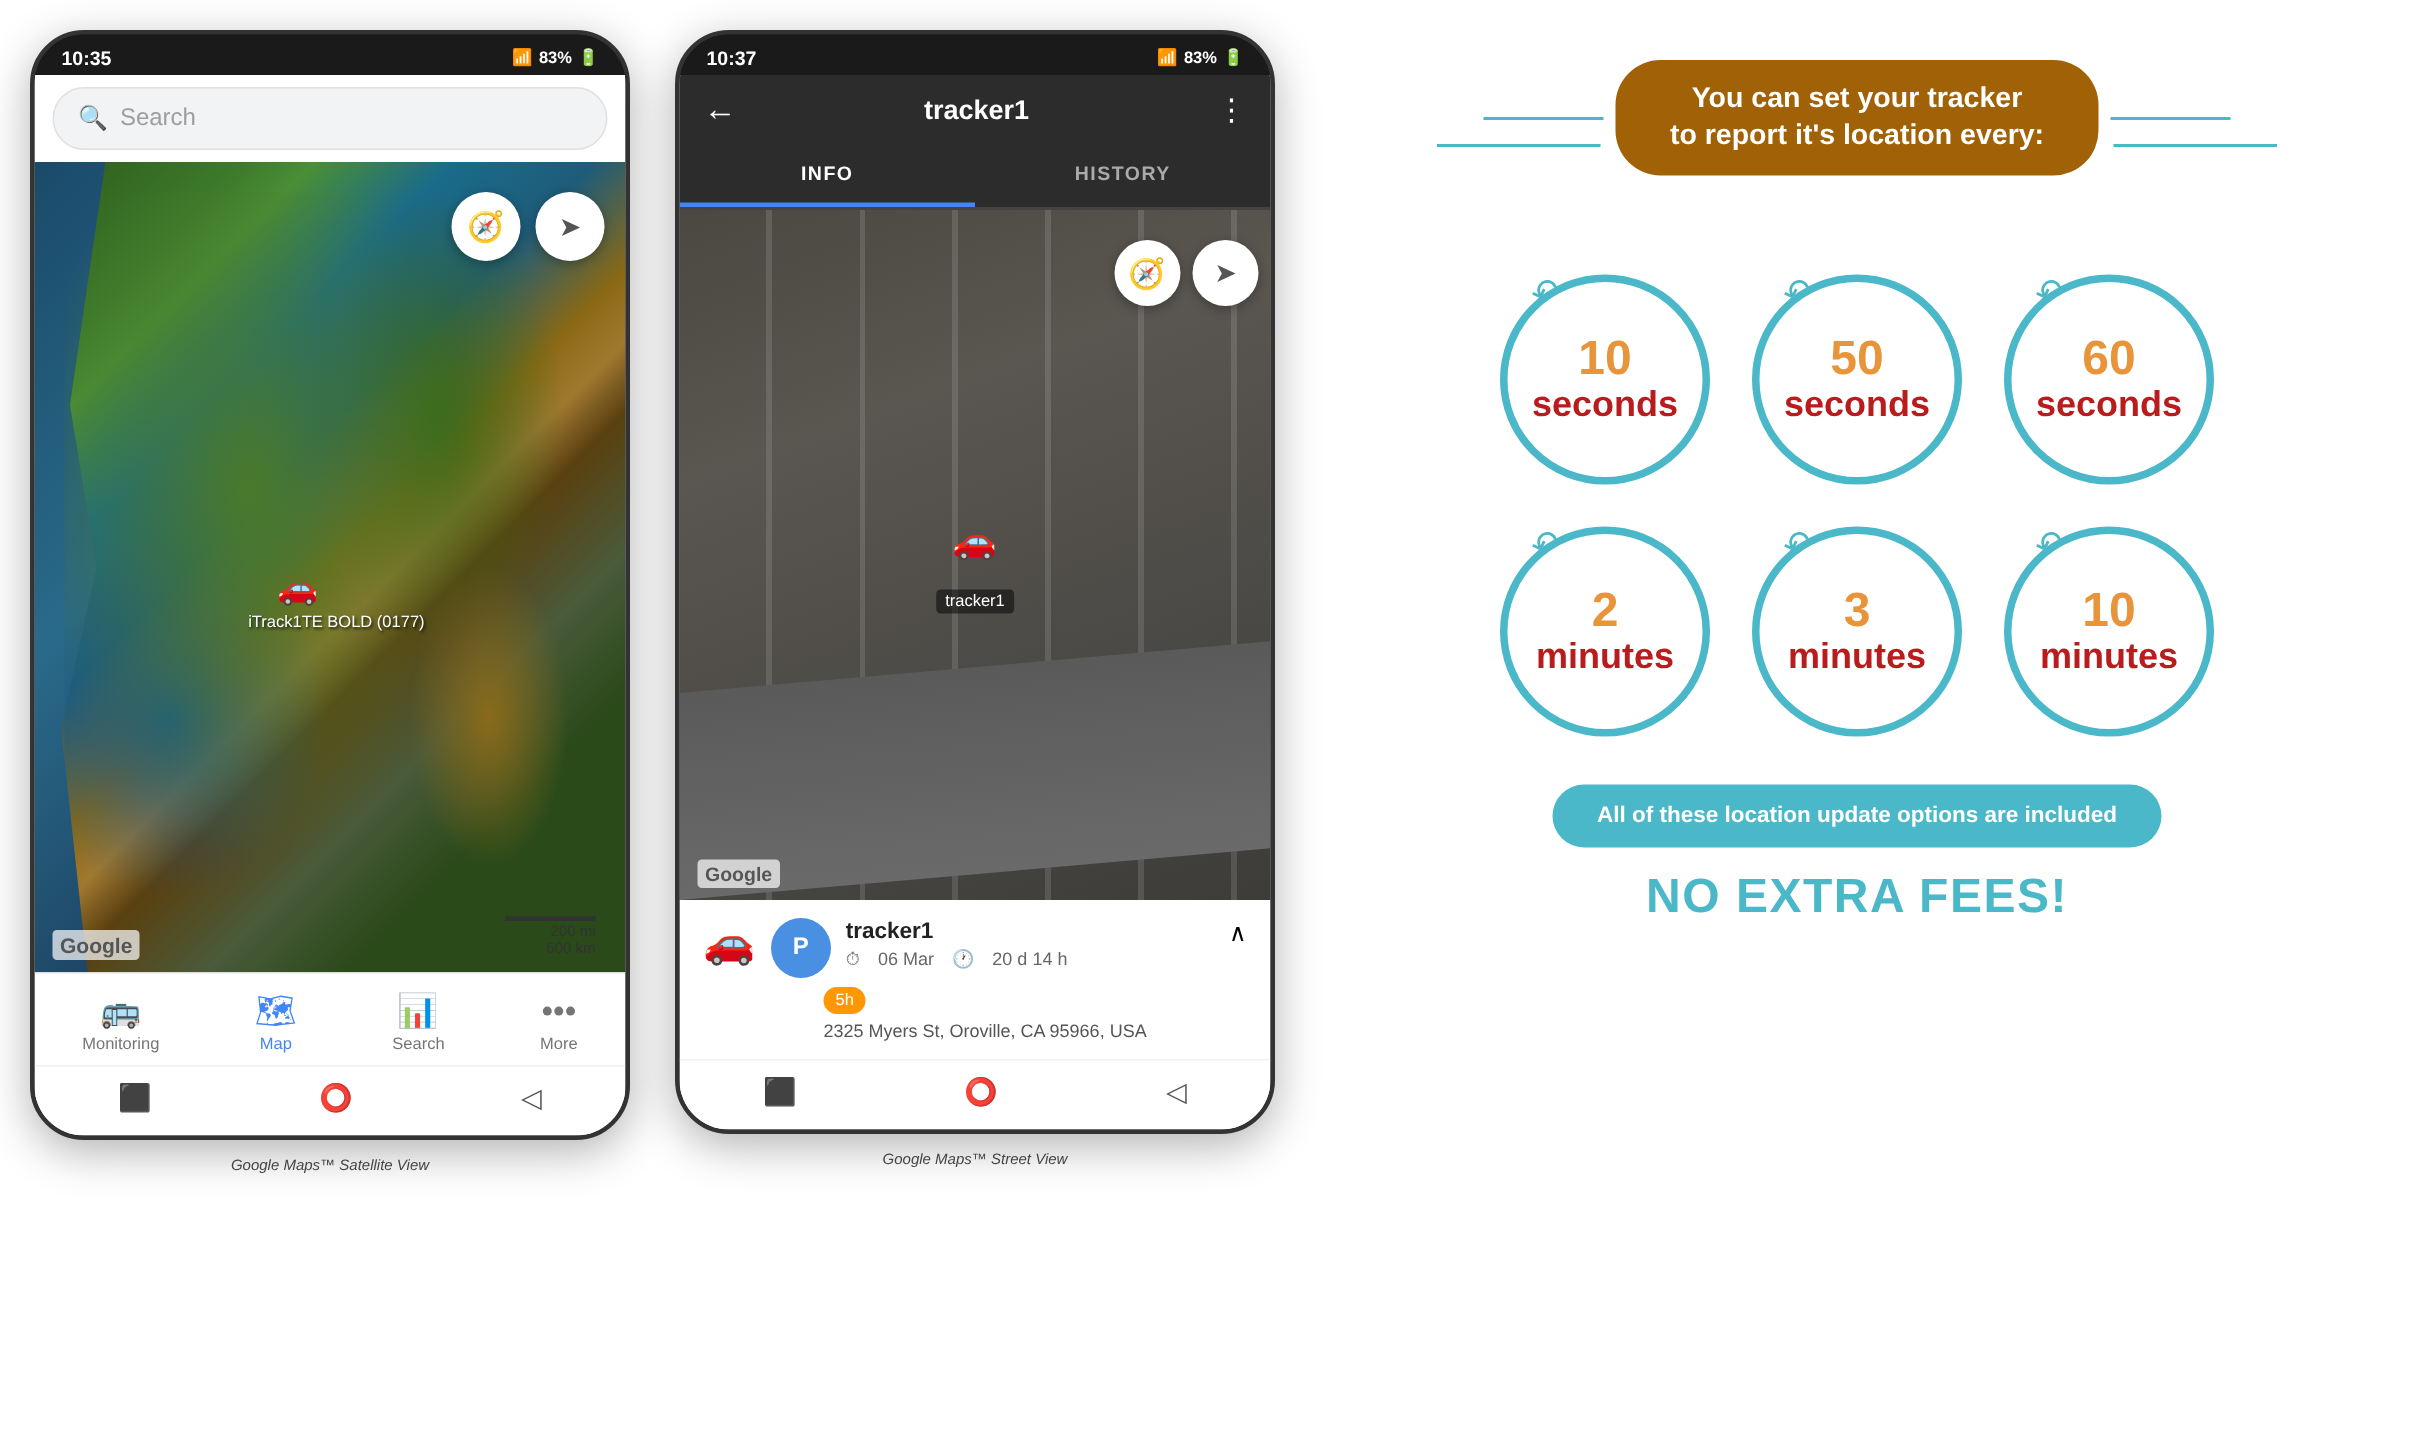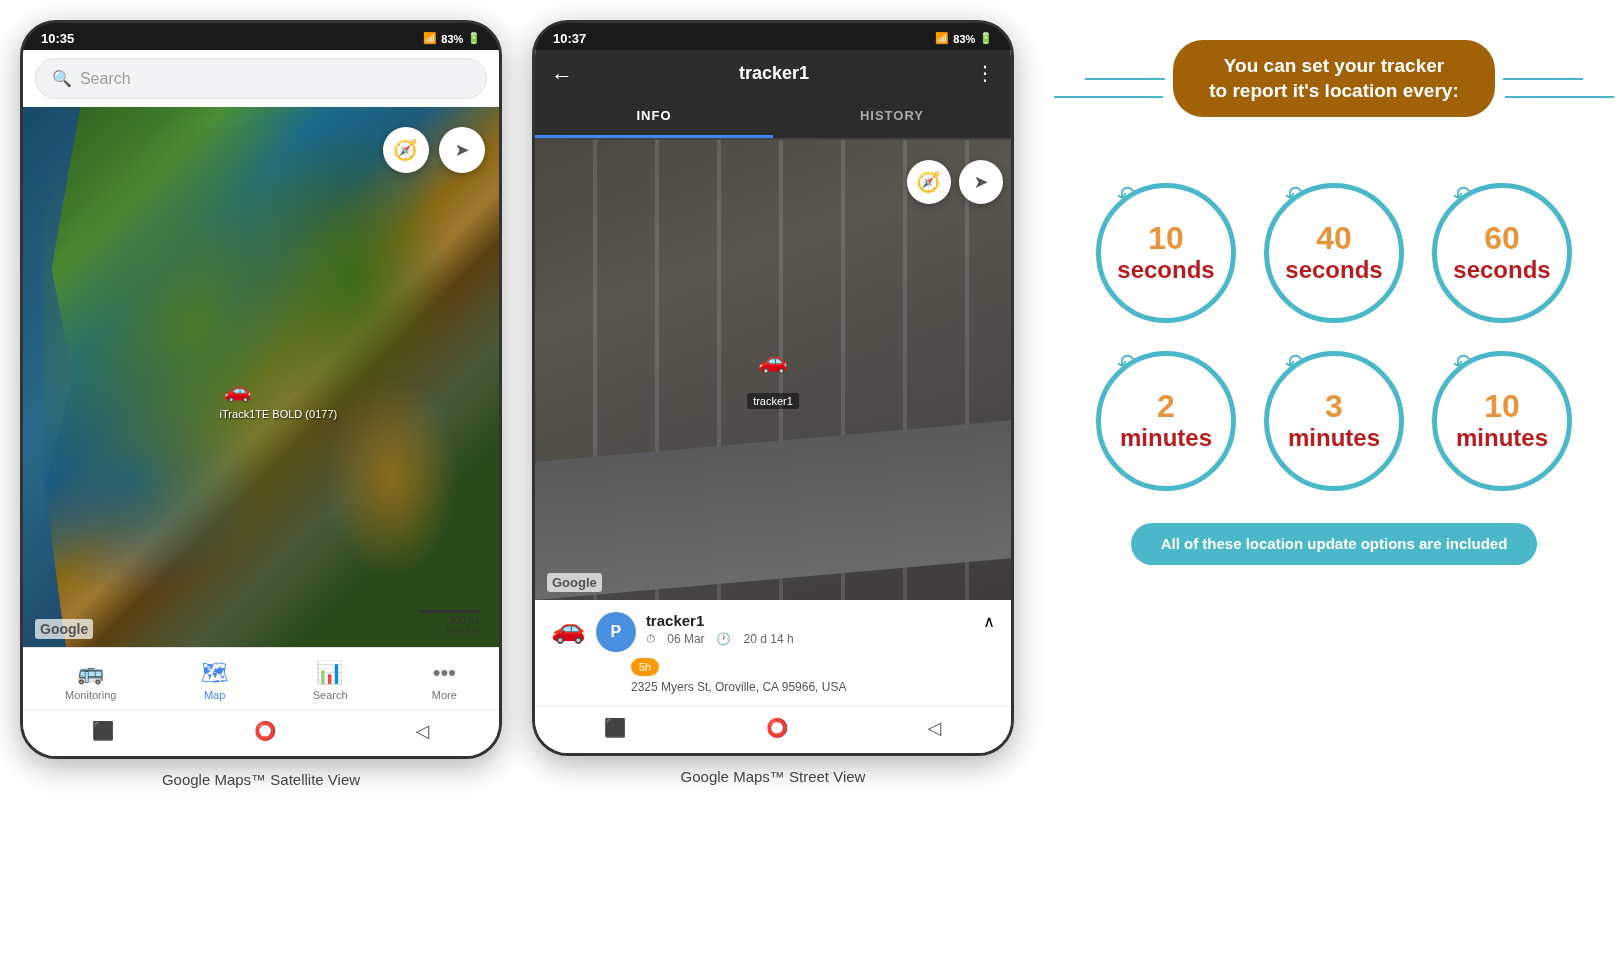--- a/index.html
+++ b/index.html
@@ -16,21 +16,21 @@
     .layout {
       display: flex;
       flex-direction: row;
       gap: 30px;
       align-items: flex-start;
       width: 100%;
     }
 
     
     .phone-mockup {
-      width: 482px;
+      width: 400px;
       background: #1a1a1a;
       border-radius: 36px;
       overflow: hidden;
       border: 3px solid #333;
       box-shadow: 0 8px 30px rgba(0,0,0,0.3);
       flex-shrink: 0;
     }
     .phone-status-bar {
       background: #1a1a1a;
       color: #fff;
@@ -493,22 +493,23 @@
     }
     .no-fees-text {
       font-size: 32px;
       font-weight: 900;
       color: #4ab8c8;
       letter-spacing: 1px;
       text-align: center;
     }
     .caption-text {
       text-align: left;
-      font-size: 15px;
+      font-size: 10px;
       color: #444;
+      font-style: italic;
     }
 
     
     .header-line-wrap {
       display: flex;
       align-items: center;
       gap: 10px;
       margin-bottom: 30px;
       width: 100%;
       max-width: 560px;
@@ -680,21 +681,21 @@
     <div class="circles-grid">
 
       <div class="time-circle">
         <span class="arrow-indicator">↶</span>
         <span class="time-circle-number">10</span>
         <span class="time-circle-unit">seconds</span>
       </div>
 
       <div class="time-circle">
         <span class="arrow-indicator">↶</span>
-        <span class="time-circle-number">40</span>
+        <span class="time-circle-number">50</span>
         <span class="time-circle-unit">seconds</span>
       </div>
 
       <div class="time-circle">
         <span class="arrow-indicator">↶</span>
         <span class="time-circle-number">60</span>
         <span class="time-circle-unit">seconds</span>
       </div>
 
       <div class="time-circle">
@@ -714,15 +715,16 @@
         <span class="time-circle-number">10</span>
         <span class="time-circle-unit">minutes</span>
       </div>
 
     </div>
 
     <div class="info-banner">
       <span class="info-banner-text">All of these location update options are included</span>
     </div>
 
+    <div class="no-fees-text">NO EXTRA FEES!</div>
   </div>
 
 </div>
 
 </body></html>

